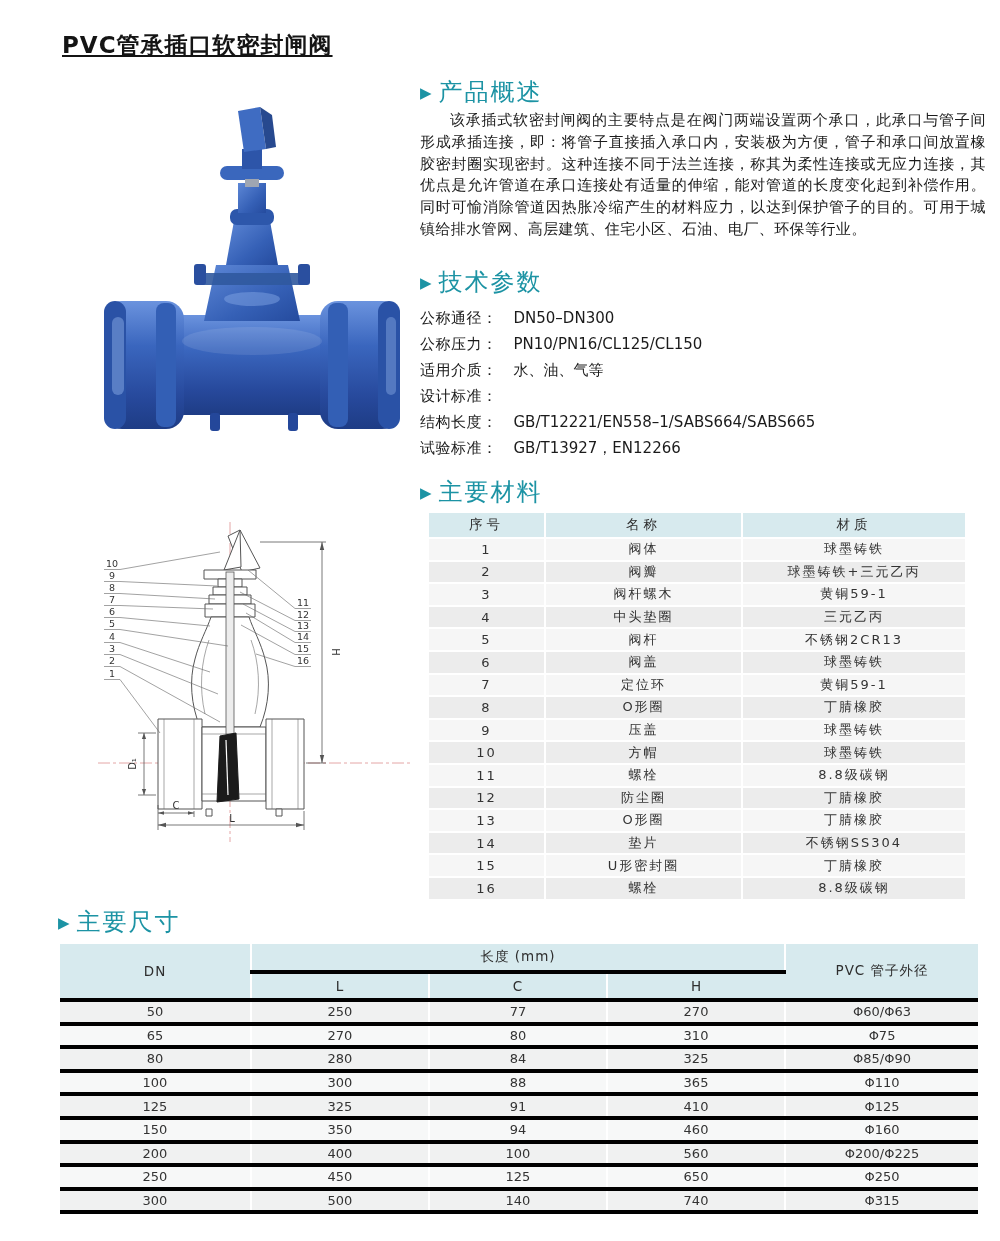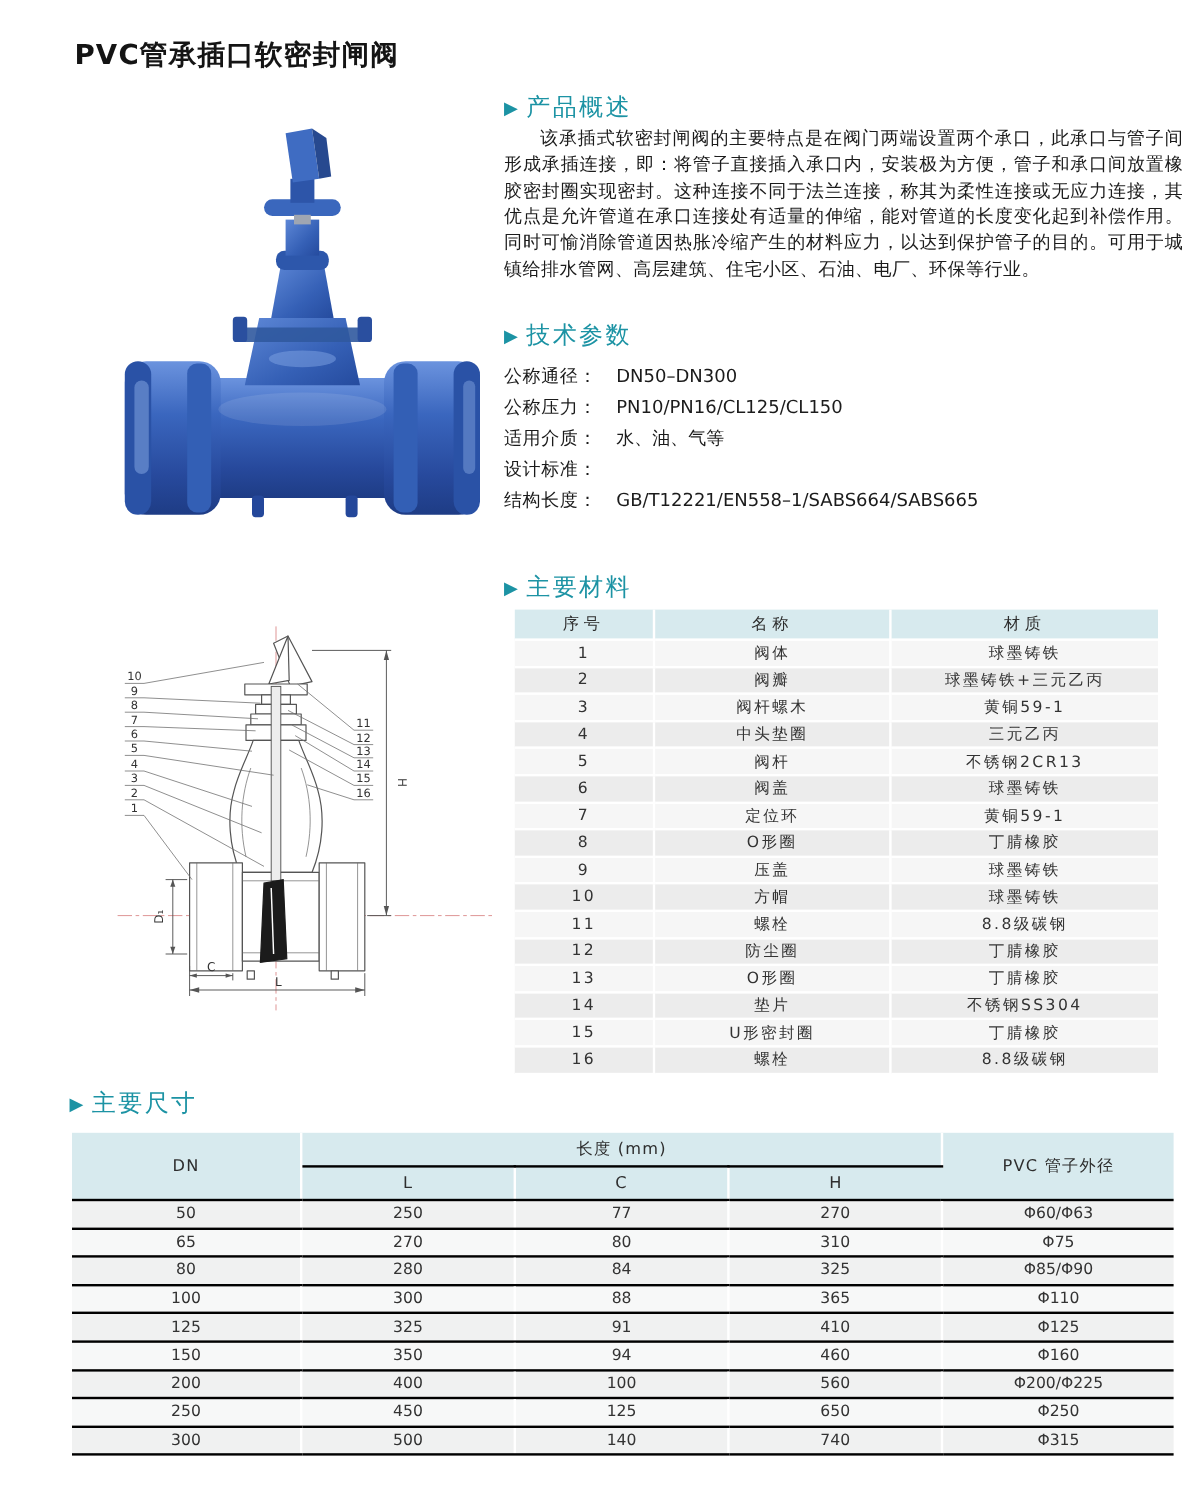--- a/index.html
+++ b/index.html
@@ -5,25 +5,25 @@
   * { margin:0; padding:0; box-sizing:border-box; }
   :root{
     --accent:#1c93a4; --th-bg:#d7eaee;
     --row-odd:#f6f6f6; --row-even:#ececec;
     --dim-row-odd:#f0f1f1; --dim-row-even:#f7f8f8;
   }
   body{ background:#ffffff; font-family:"DejaVu Sans","Liberation Sans",sans-serif; color:#1c1c1c; }
   #page{ position:relative; width:1000px; height:1241px; background:#fff; overflow:hidden; }
 
   .title{ position:absolute; left:62px; top:30px; font-size:23px; font-weight:700;
-          color:#141414; letter-spacing:1px; }
+          color:#141414; letter-spacing:1px;text-decoration:underline; }
 
   .sec-h{ display:flex; align-items:center; gap:7px; color:var(--accent); }
   .sec-h .arr{ font-size:15px; line-height:1; transform:translateY(1px); }
-  .sec-h .sec-t{ font-size:20px; letter-spacing:2px; }
+  .sec-h .sec-t{ font-size:24px; letter-spacing:2px; }
 
   .photo{ position:absolute; left:92px; top:103px; }
 
   .overview{ position:absolute; left:420px; top:76px; width:566px; }
   .body-text{ margin-top:2px; font-size:15px; line-height:21.8px; text-align:justify;
               text-indent:2em; color:#1b1b1b; letter-spacing:0.4px; }
 
   .tech{ position:absolute; left:420px; top:266px; width:566px; }
   .param-list{ margin-top:7px; }
   .param-row{ display:flex; align-items:center; height:26px; font-size:15px; color:#1b1b1b;gap:14px; }
@@ -52,21 +52,21 @@
   .arrowhead{ fill:#555; stroke:none; }
   .dim-label{ font-size:10px; fill:#333; text-anchor:middle; }
 
   .dims-h{ position:absolute; left:58px; top:906px; }
   .dims-table{ position:absolute; left:60px; top:944px; width:918px; border-collapse:collapse;
                table-layout:fixed; font-size:13px; color:#333; }
   .dims-table th{ background:var(--th-bg); font-weight:400; height:28px; font-size:13.5px;
                   letter-spacing:1px; color:#2e2e2e; }
   .dims-table td{ height:23.6px; }
   .dims-table th, .dims-table td{
-    border-right:2px solid #fff; border-bottom:2px solid #000000; text-align:center; }
+    border-right:2px solid #fff; border-bottom:4px solid #000000; text-align:center; }
   .dims-table th:last-child, .dims-table td:last-child{ border-right:none; }
   .dims-table tr.d-odd  td{ background:var(--dim-row-odd);margin-left:12px; }
   .dims-table tr.d-even td{ background:var(--dim-row-even); }
 </style>
 </head>
 <body>
 
 <div id="page">
 
   <h1 class="title">PVC管承插口软密封闸阀</h1>
@@ -145,20 +145,24 @@
         <div class="param-row">
           <span class="p-label">适用介质：</span>
           <span class="p-value">水、油、气等</span>
         </div>
         <div class="param-row">
           <span class="p-label">设计标准：</span>
         </div>
         <div class="param-row">
           <span class="p-label">结构长度：</span>
           <span class="p-value">GB/T12221/EN558–1/SABS664/SABS665</span>
+        </div>
+        <div class="param-row">
+          <span class="p-label">试验标准：</span>
+          <span class="p-value">GB/T13927，EN12266</span>
         </div>
       </div>
   </section>
 
   <section class="materials-sec">
     <div class="sec-h">
       <span class="arr">▶</span>
       <span class="sec-t">主要材料</span>
     </div>
     <table class="materials-table">

